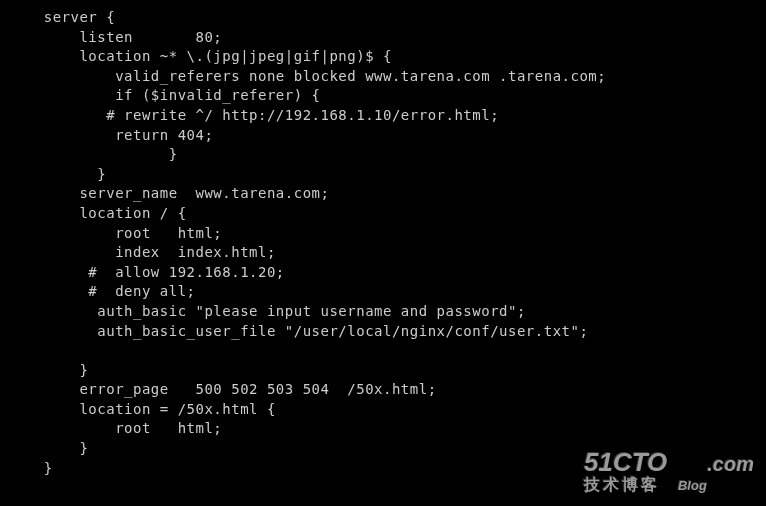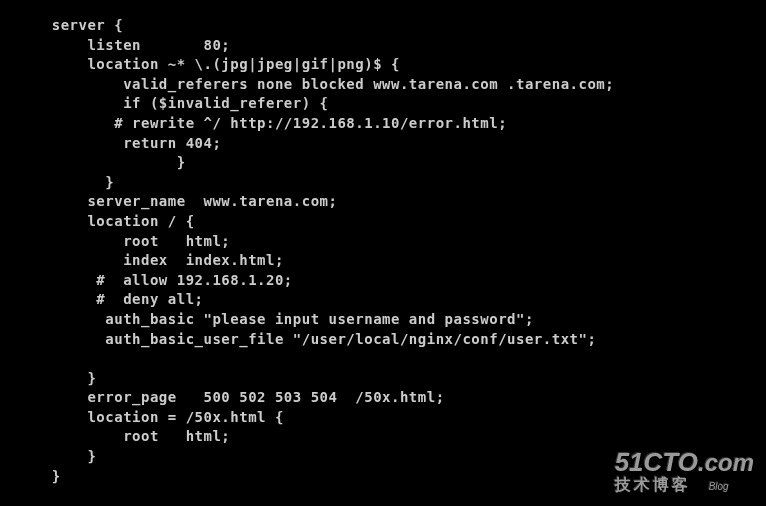--- a/index.html
+++ b/index.html
@@ -8,58 +8,58 @@
     background: #000000;
     font-family: "Courier New", Courier, monospace;
     font-size: 14px;
     color: #cccccc;
     width: 766px;
     height: 506px;
     overflow: hidden;
     position: relative;
   }
   pre {
-    margin: 12px;
+    margin: 4px;
     padding: 4px 0 0 4px;
     white-space: pre;
     line-height: 1.4;
     letter-spacing: 0.5px;
-    font-weight: bold;
   }
   .watermark {
     position: absolute;
     right: 12px;
     bottom: 10px;
     text-align: left;
     font-family: Arial, sans-serif;
     color: #9a9a9a;
     text-shadow: 1px 1px 0 #000, -1px -1px 0 #333;
     pointer-events: none;
   }
   .watermark .wm-main {
     font-size: 26px;
     font-weight: bold;
     font-style: italic;
     line-height: 1.0;
   }
   .watermark .wm-main .dot {
-    font-size: 24px;
+    font-size: 20px;
+    margin-left: 40px;
   }
   .watermark .wm-sub {
     font-size: 16px;
     font-weight: bold;
     letter-spacing: 3px;
     display: flex;
     align-items: baseline;
     gap: 18px;
   }
   .watermark .wm-blog {
-    font-size: 10px;
+    font-size: 13px;
     font-style: italic;
-    font-weight: normal;
+    font-weight: bold;
     letter-spacing: 0;
   }
 </style>
 </head>
 <body>
 
 <pre><span>    server {</span>
 <span>        listen       80;</span>
 <span>        location ~* \.(jpg|jpeg|gif|png)$ {</span>
 <span>            valid_referers none blocked www.tarena.com .tarena.com;</span>

